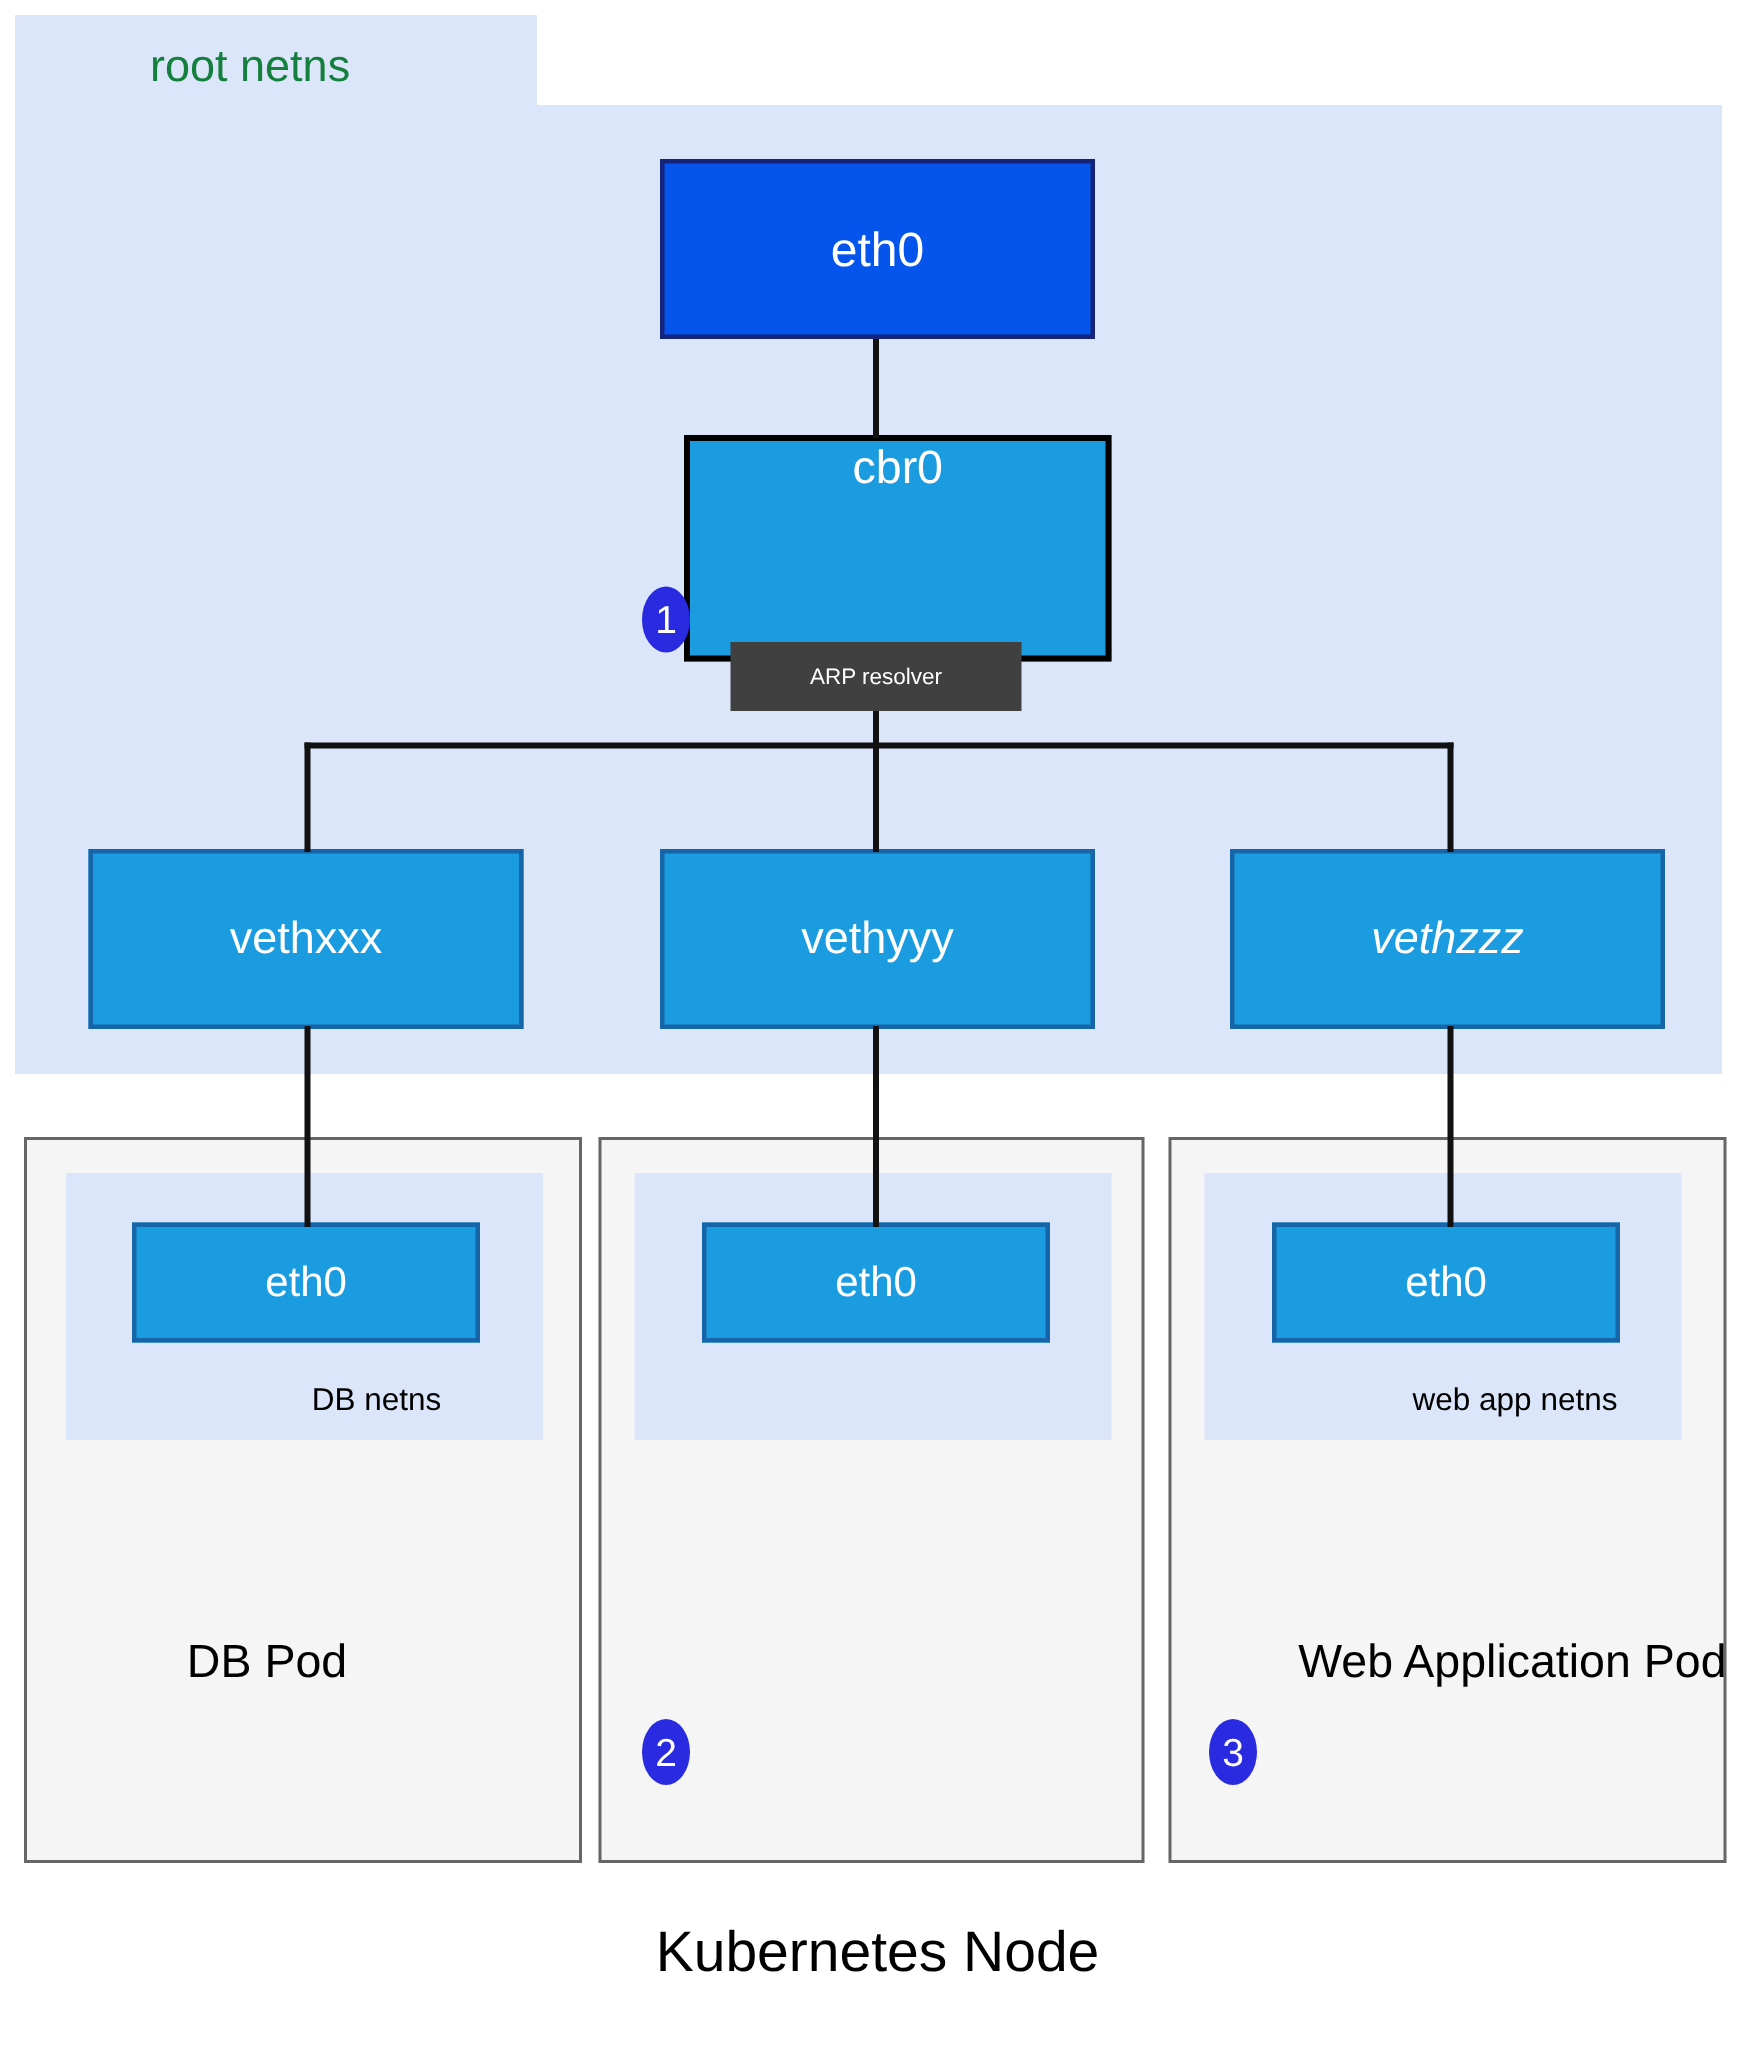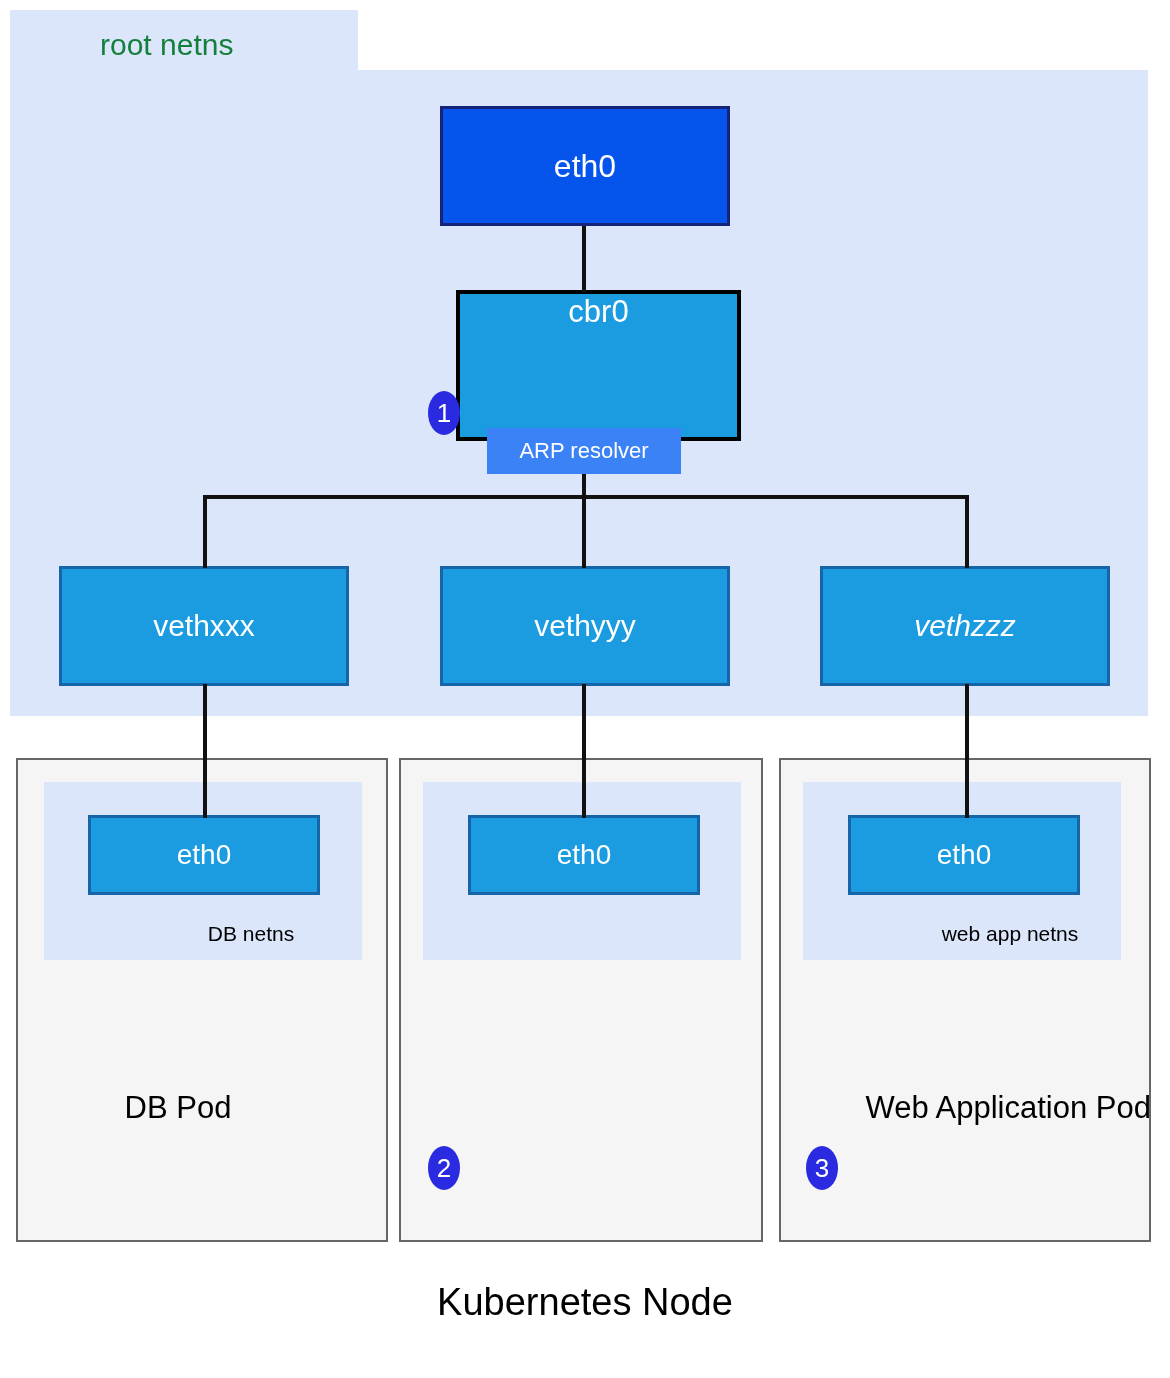--- a/index.html
+++ b/index.html
@@ -69,22 +69,22 @@
     background: #1b9be0;
     border: 4px solid #000000;
     font-size: 31px;
     align-items: flex-start;
     margin-left: 44px;
   }
 
   .box-arp {
     left: 487px; top: 428px;
     width: 194px; height: 46px;
-    background: #3b82f6;
-    font-size: 22px;
+    background: #404040;
+    font-size: 15px;
     z-index: 6;
   }
 
   .box-veth {
     top: 566px;
     width: 290px; height: 120px;
     background: #1b9be0;
     border: 3px solid #1565a8;
     font-size: 30px;
   }

